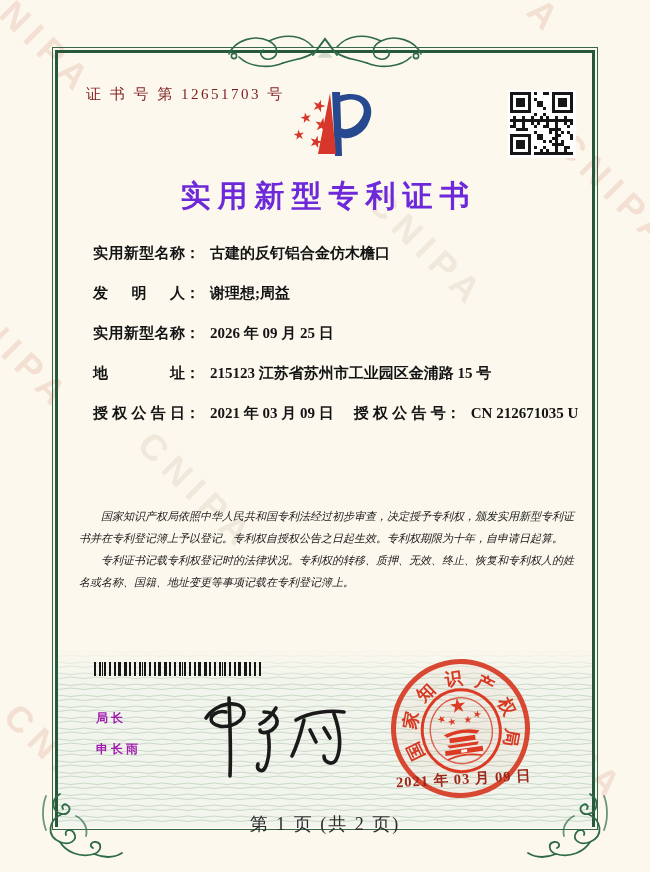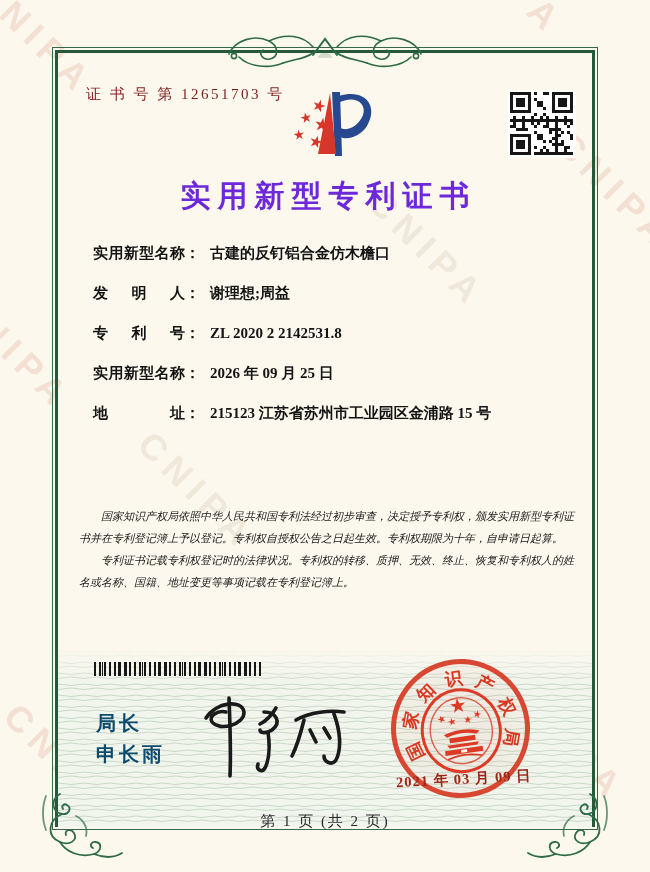--- a/index.html
+++ b/index.html
@@ -44,21 +44,21 @@
   .paras{left:79px;top:505px;width:496px;font-size:11px;line-height:22px;
       color:#191919;font-style:italic;}
   .paras p{margin:0;text-indent:2em;}
 
   .barcode{left:94px;top:662px;width:168px;height:14px;
       background:
         repeating-linear-gradient(90deg,#161616 0 2px,rgba(0,0,0,0) 2px 5px),
         repeating-linear-gradient(90deg,#161616 0 1px,rgba(0,0,0,0) 1px 8px);}
 
   .signer{left:96px;font-family:"Liberation Sans","DejaVu Sans",sans-serif;
-      font-weight:600;font-size:20px;letter-spacing:3px;color:#0c4a6e;}
+      font-weight:600;font-size:12px;letter-spacing:3px;color:#a21caf;}
   .signer.t1{top:710px;} .signer.t2{top:741px;}
 
   .sig-svg{left:192px;top:686px;}
 
   
   .seal{left:391px;top:659px;width:139px;height:139px;border-radius:50%;
       border:5px solid rgba(214,56,34,.92);box-sizing:border-box;
       background:radial-gradient(rgba(225,80,60,.08),rgba(225,80,60,.02));
       transform:rotate(-8deg);}
   .seal-char{position:absolute;left:calc(50% - 10px);top:calc(50% - 10px);
@@ -68,21 +68,21 @@
   .seal-ring span:nth-of-type(2){transform:rotate(-72deg) translateY(-51px);}
   .seal-ring span:nth-of-type(3){transform:rotate(-36deg) translateY(-51px);}
   .seal-ring span:nth-of-type(4){transform:rotate(0deg) translateY(-51px);}
   .seal-ring span:nth-of-type(5){transform:rotate(36deg) translateY(-51px);}
   .seal-ring span:nth-of-type(6){transform:rotate(72deg) translateY(-51px);}
   .seal-ring span:nth-of-type(7){transform:rotate(108deg) translateY(-51px);}
   .emblem{position:absolute;left:50%;top:50%;transform:translate(-50%,-48%);}
   .seal-date{left:396px;top:769px;width:160px;font-size:14.5px;font-weight:bold;
       color:#9c2718;letter-spacing:1px;transform:rotate(-3deg);white-space:nowrap;}
 
-  .footer{left:0;right:0;top:812px;text-align:center;font-size:15px;
+  .footer{left:0;right:0;top:812px;text-align:center;font-size:18px;
       letter-spacing:2px;color:#2b2b2b;}
 
   .orn-br{transform:scaleX(-1);}
 </style>
 </head>
 <body>
 
 <div class="wm" style="left:-40px;top:15px">CNIPA</div>
 <div class="wm" style="left:430px;top:-45px">CNIPA</div>
 <div class="wm" style="left:540px;top:170px">CNIPA</div>
@@ -318,23 +318,23 @@
       <rect x="57" y="60" width="3" height="3" fill="#161616"></rect>
       <rect x="60" y="60" width="3" height="3" fill="#161616"></rect>
     </svg>
 </div>
 
 <div class="abs title">实用新型专利证书</div>
 
 <div class="abs fields">
   <div class="frow"><span class="flabel">实用新型名称</span><span>：</span><span class="fvalue">古建的反钉铝合金仿木檐口</span></div>
   <div class="frow"><span class="flabel">发明人</span><span>：</span><span class="fvalue">谢理想;周益</span></div>
-  <div class="frow"><span class="flabel">专利号</span><span>：</span><span class="fvalue">ZL 2020 2 2142531.8</span></div>
   <div class="frow"><span class="flabel">实用新型名称</span><span>：</span><span class="fvalue">2026 年 09 月 25 日</span></div>
   <div class="frow"><span class="flabel">地址</span><span>：</span><span class="fvalue">215123 江苏省苏州市工业园区金浦路 15 号</span></div>
+  <div class="frow"><span class="flabel">授权公告日</span><span>：</span><span class="fvalue">2021 年 03 月 09 日</span><span class="fsecond"><span class="flabel">授权公告号</span><span>：</span><span class="fvalue">CN 212671035 U</span></span></div>
 </div>
 
 <div class="abs paras">
   <p>国家知识产权局依照中华人民共和国专利法经过初步审查，决定授予专利权，颁发实用新型专利证书并在专利登记簿上予以登记。专利权自授权公告之日起生效。专利权期限为十年，自申请日起算。</p>
   <p>专利证书记载专利权登记时的法律状况。专利权的转移、质押、无效、终止、恢复和专利权人的姓名或名称、国籍、地址变更等事项记载在专利登记簿上。</p>
 </div>
 
 <div class="abs barcode"></div>
 
 <div class="abs signer t1">局长</div>

